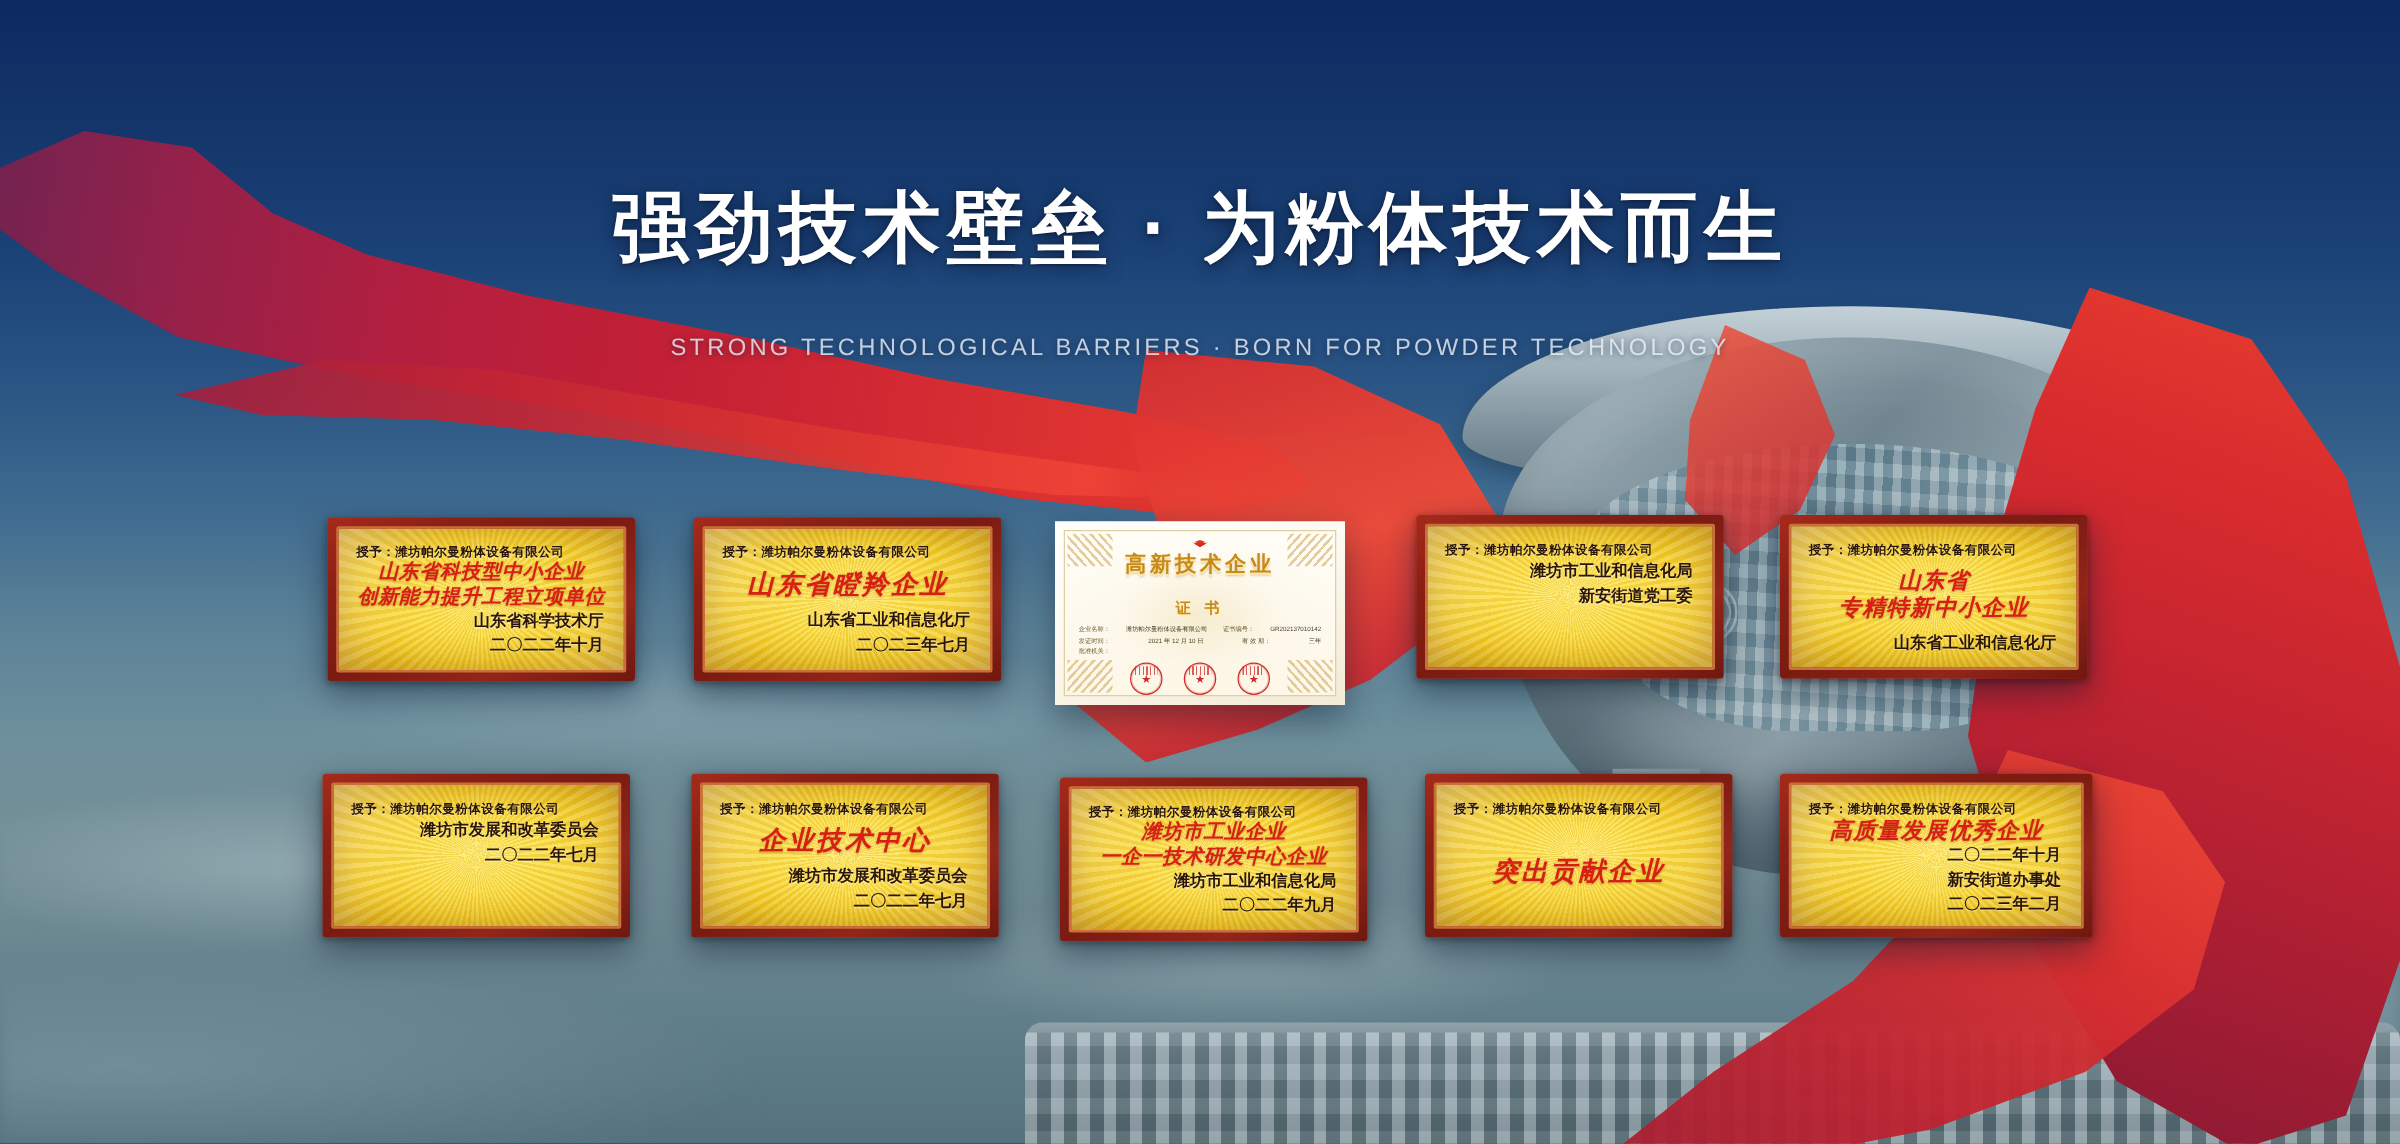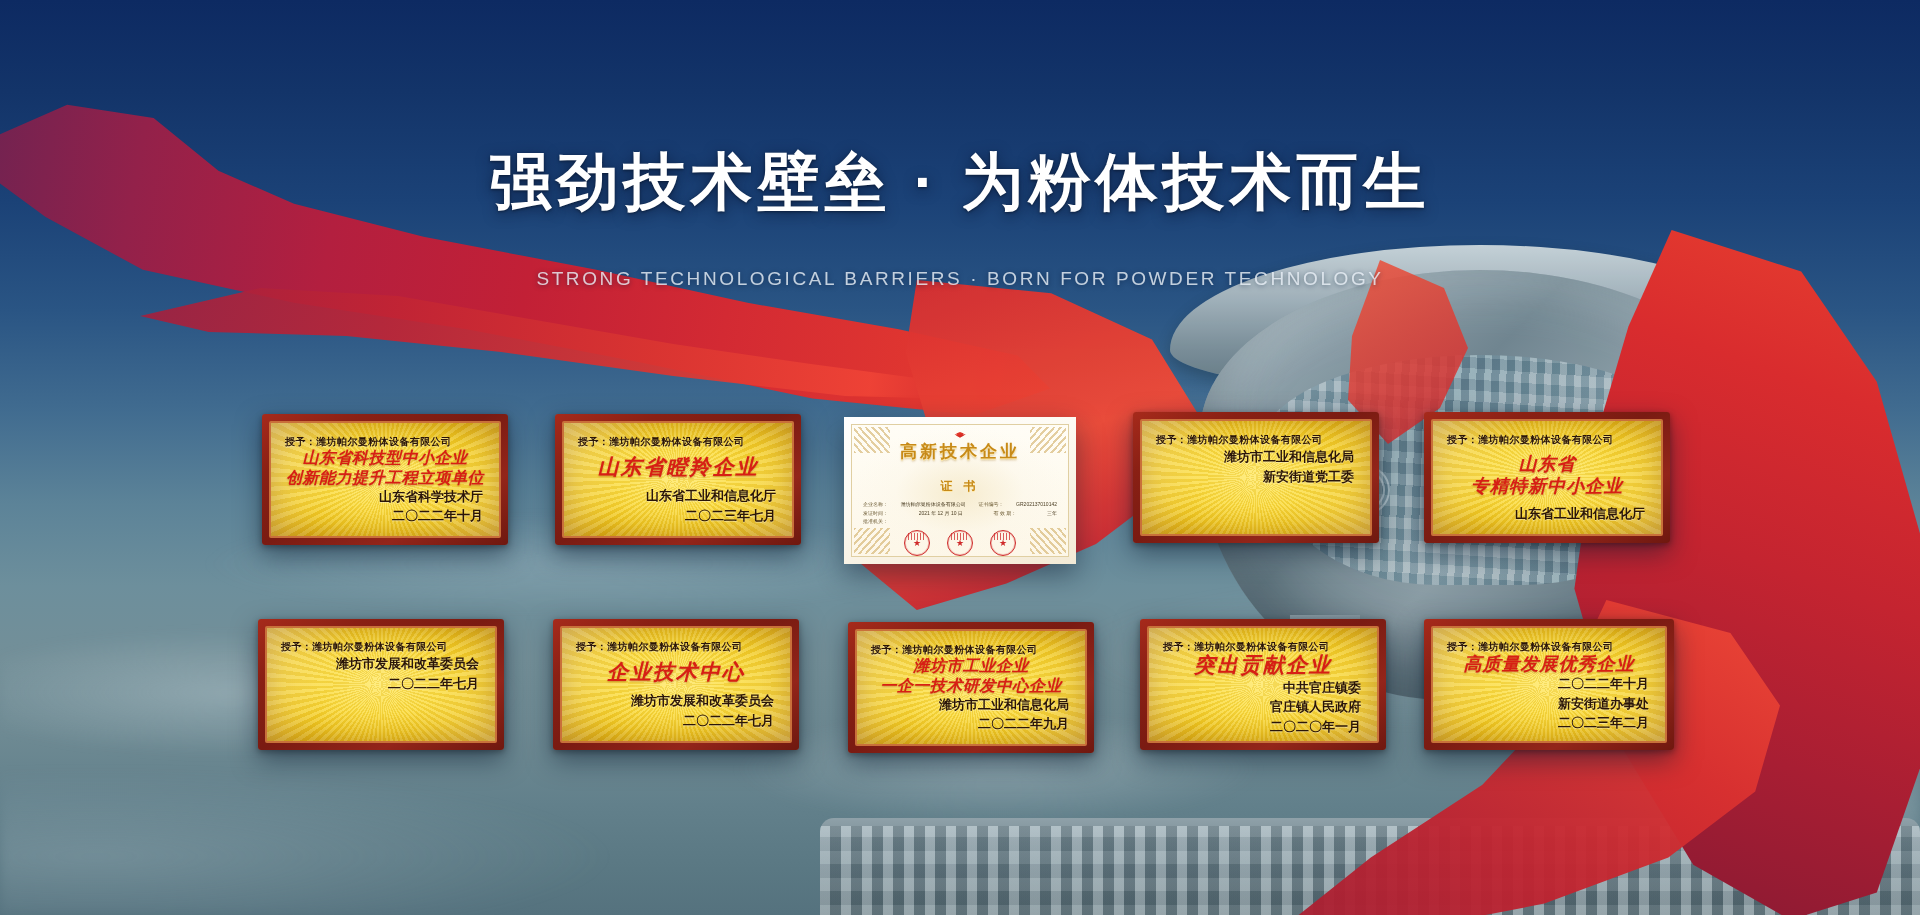--- a/index.html
+++ b/index.html
@@ -437,25 +437,20 @@
         </div>
       </div>
     </div>
 
     <div class="plaque" style="left:1140px;top:619px;width:246px;height:131px;">
       <div class="plaque-inner">
         <div class="p-grant">授予：潍坊帕尔曼粉体设备有限公司</div>
         <div class="p-title">
           <span>突出贡献企业</span>
         </div>
-        <div class="p-foot">
-          <div>中共官庄镇委</div>
-          <div>官庄镇人民政府</div>
-          <div>二〇二〇年一月</div>
-        </div>
       </div>
     </div>
 
     <div class="plaque" style="left:1424px;top:619px;width:250px;height:131px;">
       <div class="plaque-inner">
         <div class="p-grant">授予：潍坊帕尔曼粉体设备有限公司</div>
         <div class="p-title small">
           <span>高质量发展优秀企业</span>
         </div>
         <div class="p-foot">

